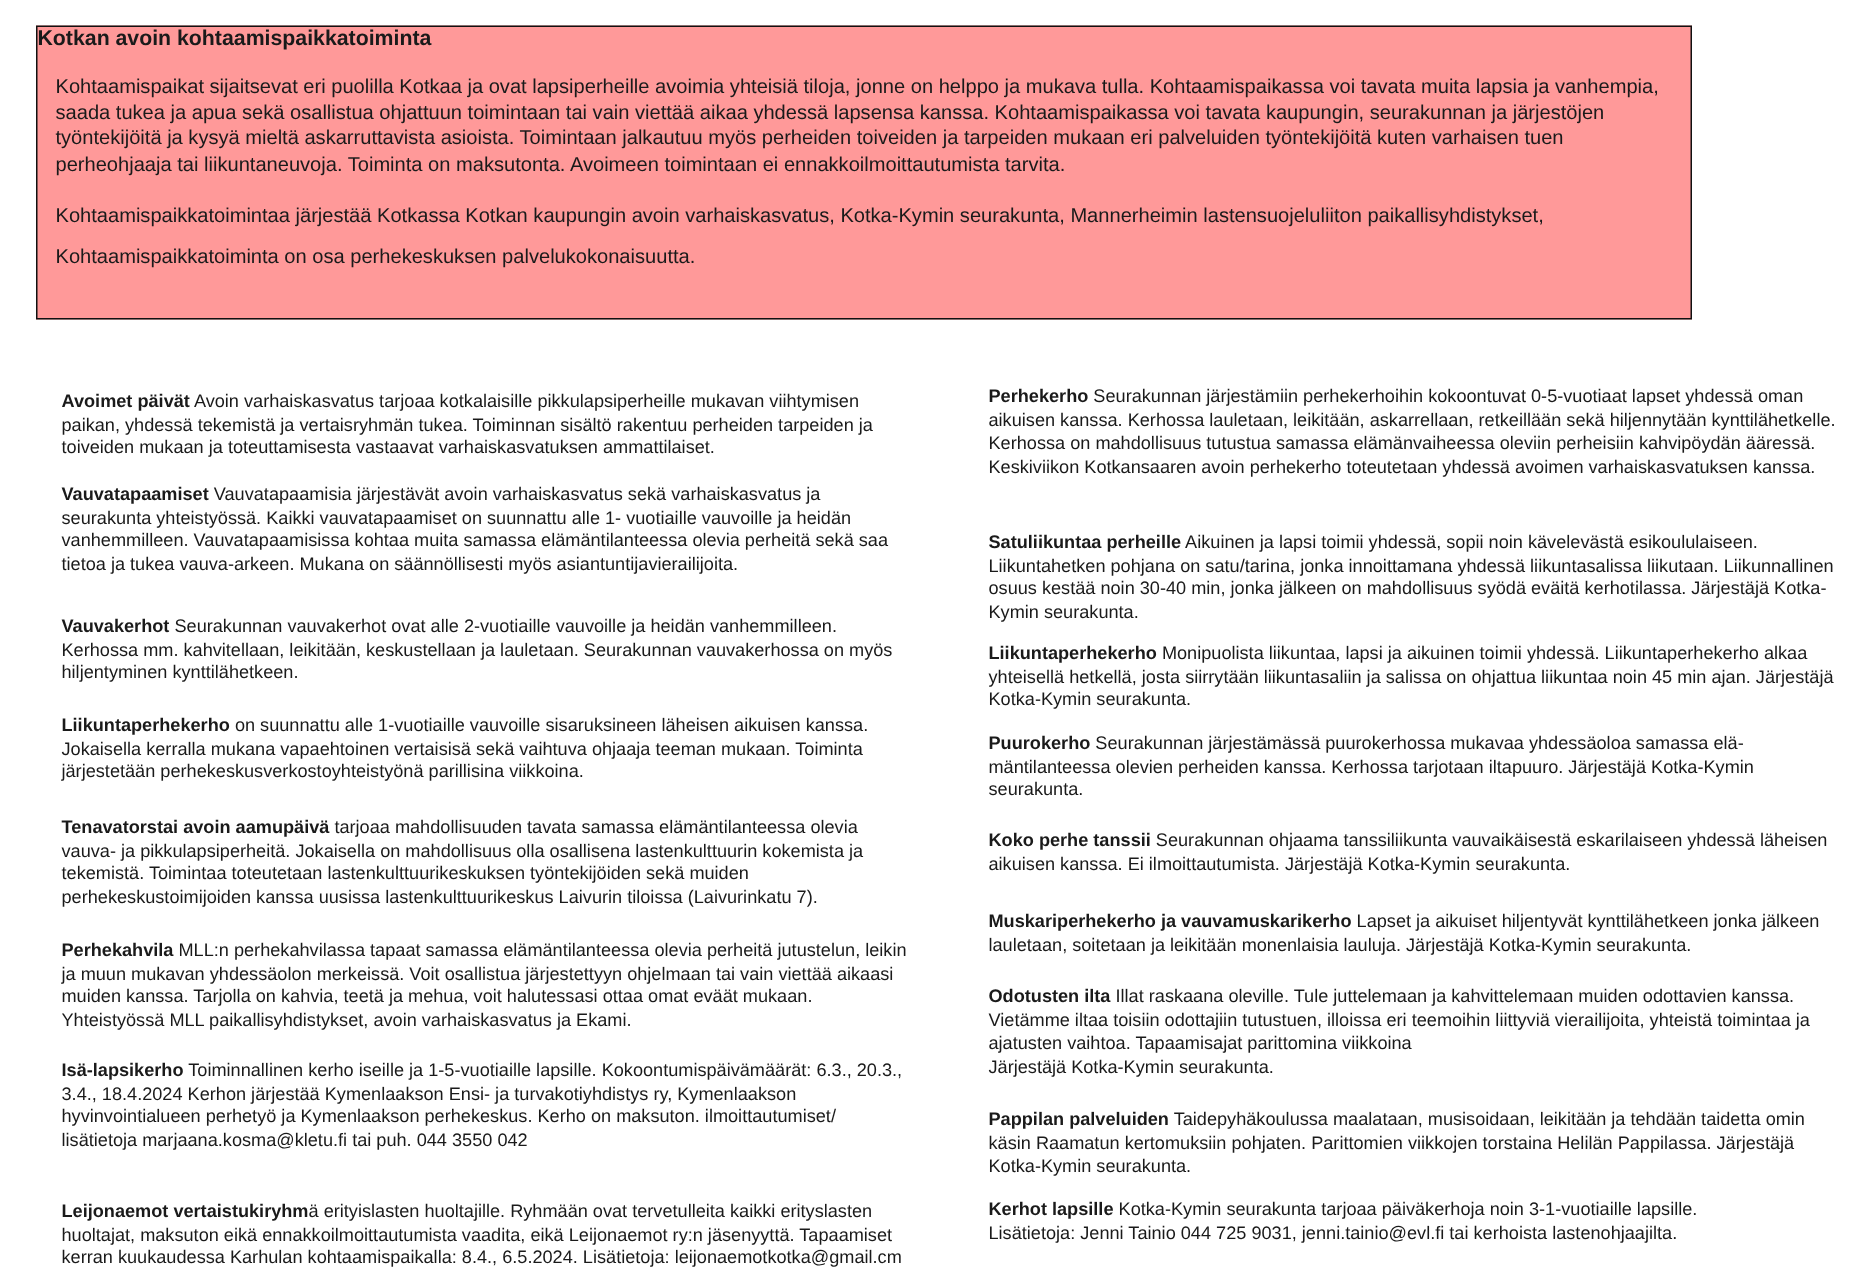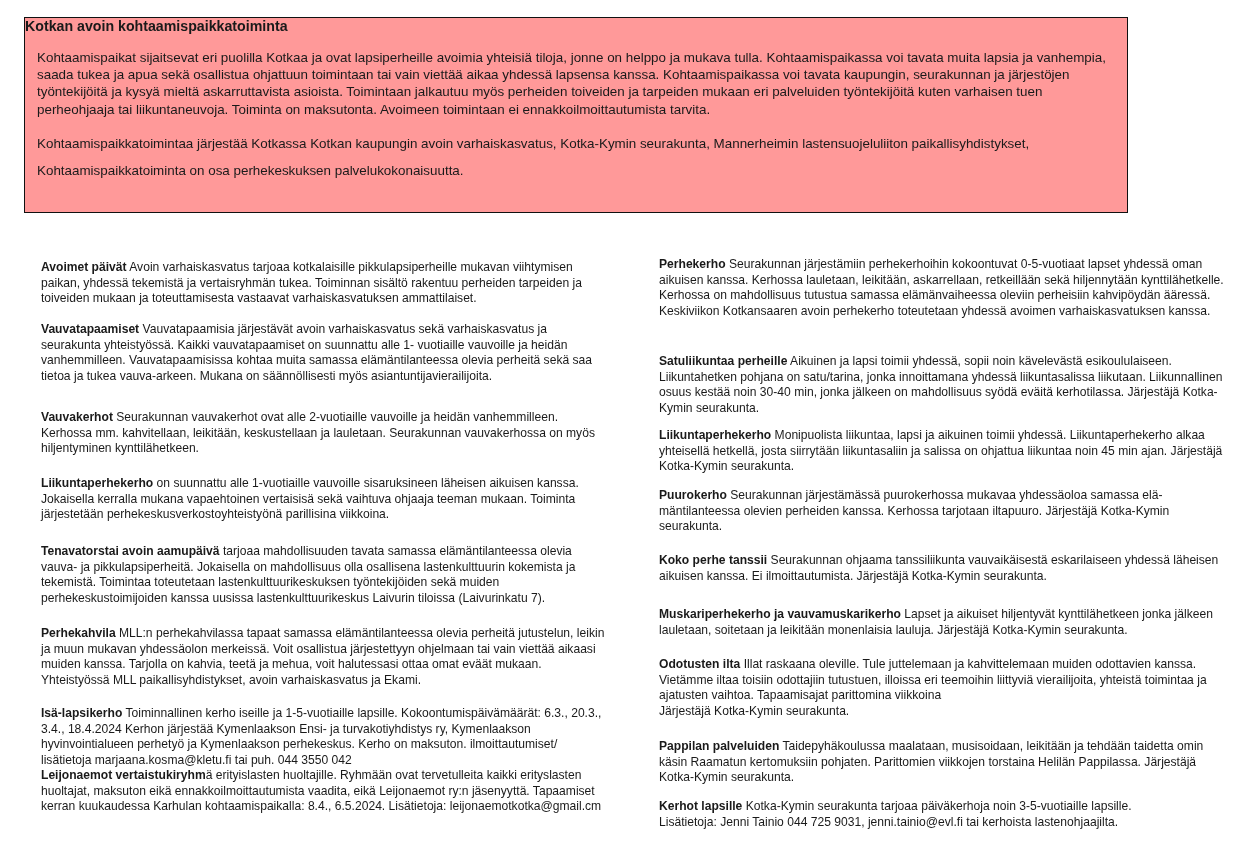--- a/index.html
+++ b/index.html
@@ -69,26 +69,26 @@
 </div>
 
 <div class="column col-left">
   <p class="entry" style="top:0px"><span class="title">Avoimet päivät</span><span> Avoin varhaiskasvatus tarjoaa kotkalaisille pikkulapsiperheille mukavan viihtymi­sen paikan, yhdessä tekemistä ja vertaisryhmän tukea. Toiminnan sisältö rakentuu perheiden tar­peiden ja toiveiden mukaan ja toteuttamisesta vastaavat varhaiskasvatuksen ammattilaiset.</span></p>
   <p class="entry" style="top:62px"><span class="title">Vauvatapaamiset</span><span> Vauvatapaamisia järjestävät avoin varhaiskasvatus sekä varhaiskasvatus ja seurakunta yhteistyössä. Kaikki vauvatapaamiset on suunnattu alle 1- vuotiaille vauvoille ja hei­dän vanhemmilleen. Vauvatapaamisissa kohtaa muita samassa elämäntilanteessa olevia per­heitä sekä saa tietoa ja tukea vauva-arkeen. Mukana on säännöllisesti myös asiantuntijavieraili­joita.</span></p>
   <p class="entry" style="top:150px"><span class="title">Vauvakerhot</span><span> Seurakunnan vauvakerhot ovat alle 2-vuotiaille vauvoille ja heidän vanhemmilleen. Kerhossa mm. kahvitellaan, leikitään, keskustellaan ja lauletaan. Seurakunnan vauvakerhossa on myös hiljentyminen kynttilähetkeen.</span></p>
   <p class="entry" style="top:216px"><span class="title">Liikuntaperhekerho</span><span> on suunnattu alle 1-vuotiaille vauvoille sisaruksineen läheisen aikuisen kanssa. Jokaisella kerralla mukana vapaehtoinen vertaisisä sekä vaihtuva ohjaaja teeman mu­kaan. Toiminta järjestetään perhekeskusverkostoyhteistyönä parillisina viikkoina.</span></p>
   <p class="entry" style="top:284px"><span class="title">Tenavatorstai avoin aamupäivä</span><span> tarjoaa mahdollisuuden tavata samassa elämäntilanteessa ole­via vauva- ja pikkulapsiperheitä. Jokaisella on mahdollisuus olla osallisena lastenkulttuurin koke­mista ja tekemistä. Toimintaa toteutetaan lastenkulttuurikeskuksen työntekijöiden sekä muiden perhekeskustoimijoiden kanssa uusissa lastenkulttuurikeskus Laivurin tiloissa (Laivurinkatu 7).</span></p>
   <p class="entry" style="top:366px"><span class="title">Perhekahvila</span><span> MLL:n perhekahvilassa tapaat samassa elämäntilanteessa olevia perheitä jutuste­lun, leikin ja muun mukavan yhdessäolon merkeissä. Voit osallistua järjestettyyn ohjelmaan tai vain viettää aikaasi muiden kanssa. Tarjolla on kahvia, teetä ja mehua, voit halutessasi ottaa omat eväät mukaan. Yhteistyössä MLL paikallisyhdistykset, avoin varhaiskasvatus ja Ekami.</span></p>
   <p class="entry" style="top:446px"><span class="title">Isä-lapsikerho</span><span> Toiminnallinen kerho iseille ja 1-5-vuotiaille lapsille. Kokoontumispäivämäärät: 6.3., 20.3., 3.4., 18.4.2024 Kerhon järjestää Kymenlaakson Ensi- ja turvakotiyhdistys ry, Kymen­laakson hyvinvointialueen perhetyö ja Kymenlaakson perhekeskus. Kerho on maksuton. ilmoit­tautumiset/ lisätietoja marjaana.kosma@kletu.fi tai puh. 044 3550 042</span></p>
-  <p class="entry" style="top:508px"><span class="title">Leijonaemot vertaistukiryhm</span><span>ä erityislasten huoltajille. Ryhmään ovat tervetulleita kaikki eritys­lasten huoltajat, maksuton eikä ennakkoilmoittautumista vaadita, eikä Leijonaemot ry:n jäse­nyyttä. Tapaamiset kerran kuukaudessa Karhulan kohtaamispaikalla: 8.4., 6.5.2024. Lisätietoja: leijonaemotkotka@gmail.cm</span></p>
+  <p class="entry" style="top:540px"><span class="title">Leijonaemot vertaistukiryhm</span><span>ä erityislasten huoltajille. Ryhmään ovat tervetulleita kaikki eritys­lasten huoltajat, maksuton eikä ennakkoilmoittautumista vaadita, eikä Leijonaemot ry:n jäse­nyyttä. Tapaamiset kerran kuukaudessa Karhulan kohtaamispaikalla: 8.4., 6.5.2024. Lisätietoja: leijonaemotkotka@gmail.cm</span></p>
 </div>
 
 <div class="column col-right">
   <p class="entry" style="top:-3px"><span class="title">Perhekerho</span><span> Seurakunnan järjestämiin perhekerhoihin kokoontuvat 0-5-vuotiaat lapset yhdessä oman aikuisen kanssa. Kerhossa lauletaan, leikitään, askarrellaan, retkeillään sekä hiljennytään kynttilähetkelle. Kerhossa on mahdollisuus tutustua samassa elämänvaiheessa oleviin perheisiin kahvipöydän ääressä. Keskiviikon Kotkansaaren avoin perhekerho toteutetaan yhdessä avoimen varhaiskasvatuksen kanssa.</span></p>
   <p class="entry" style="top:94px"><span class="title">Satuliikuntaa perheille</span><span> Aikuinen ja lapsi toimii yhdessä, sopii noin kävelevästä esikoululaiseen. Liikuntahetken pohjana on satu/tarina, jonka innoittamana yhdessä liikuntasalissa liikutaan. Lii­kunnallinen osuus kestää noin 30-40 min, jonka jälkeen on mahdollisuus syödä eväitä kerhoti­lassa. Järjestäjä Kotka-Kymin seurakunta.</span></p>
   <p class="entry" style="top:168px"><span class="title">Liikuntaperhekerho</span><span> Monipuolista liikuntaa, lapsi ja aikuinen toimii yhdessä. Liikuntaperhekerho alkaa yhteisellä hetkellä, josta siirrytään liikuntasaliin ja salissa on ohjattua liikuntaa noin 45 min ajan. Järjestäjä Kotka-Kymin seurakunta.</span></p>
   <p class="entry" style="top:228px"><span class="title">Puurokerho</span><span> Seurakunnan järjestämässä puurokerhossa mukavaa yhdessäoloa samassa elä­mäntilanteessa olevien perheiden kanssa. Kerhossa tarjotaan iltapuuro. Järjestäjä Kotka-Kymin seurakunta.</span></p>
   <p class="entry" style="top:293px"><span class="title">Koko perhe tanssii</span><span> Seurakunnan ohjaama tanssiliikunta vauvaikäisestä eskarilaiseen yhdessä läheisen aikuisen kanssa. Ei ilmoittautumista. Järjestäjä Kotka-Kymin seurakunta.</span></p>
   <p class="entry" style="top:347px"><span class="title">Muskariperhekerho ja vauvamuskarikerho</span><span> Lapset ja aikuiset hiljentyvät kynttilähetkeen jonka jälkeen lauletaan, soitetaan ja leikitään monenlaisia lauluja. Järjestäjä Kotka-Kymin seurakunta.</span></p>
   <p class="entry" style="top:397px"><span class="title">Odotusten ilta</span><span> Illat raskaana oleville. Tule juttelemaan ja kahvittelemaan muiden odottavien kanssa. Vietämme iltaa toisiin odottajiin tutustuen, illoissa eri teemoihin liittyviä vierailijoita, yh­teistä toimintaa ja ajatusten vaihtoa. Tapaamisajat parittomina viikkoina</span><br><span>Järjestäjä Kotka-Kymin seurakunta.</span></p>
   <p class="entry" style="top:479px"><span class="title">Pappilan palveluiden</span><span> Taidepyhäkoulussa maalataan, musisoidaan, leikitään ja tehdään taidetta omin käsin Raamatun kertomuksiin pohjaten. Parittomien viikkojen torstaina Helilän Pappilassa. Järjestäjä Kotka-Kymin seurakunta.</span></p>
-  <p class="entry" style="top:539px"><span class="title">Kerhot lapsille</span><span> Kotka-Kymin seurakunta tarjoaa päiväkerhoja noin 3-5-vuotiaille lapsille.</span><br><span>Lisätietoja: Jenni Tainio 044 725 9031, jenni.tainio@evl.fi tai kerhoista lastenohjaajilta.</span></p>
+  <p class="entry" style="top:539px"><span class="title">Kerhot lapsille</span><span> Kotka-Kymin seurakunta tarjoaa päiväkerhoja noin 3-1-vuotiaille lapsille.</span><br><span>Lisätietoja: Jenni Tainio 044 725 9031, jenni.tainio@evl.fi tai kerhoista lastenohjaajilta.</span></p>
 </div>
 
 </body></html>

